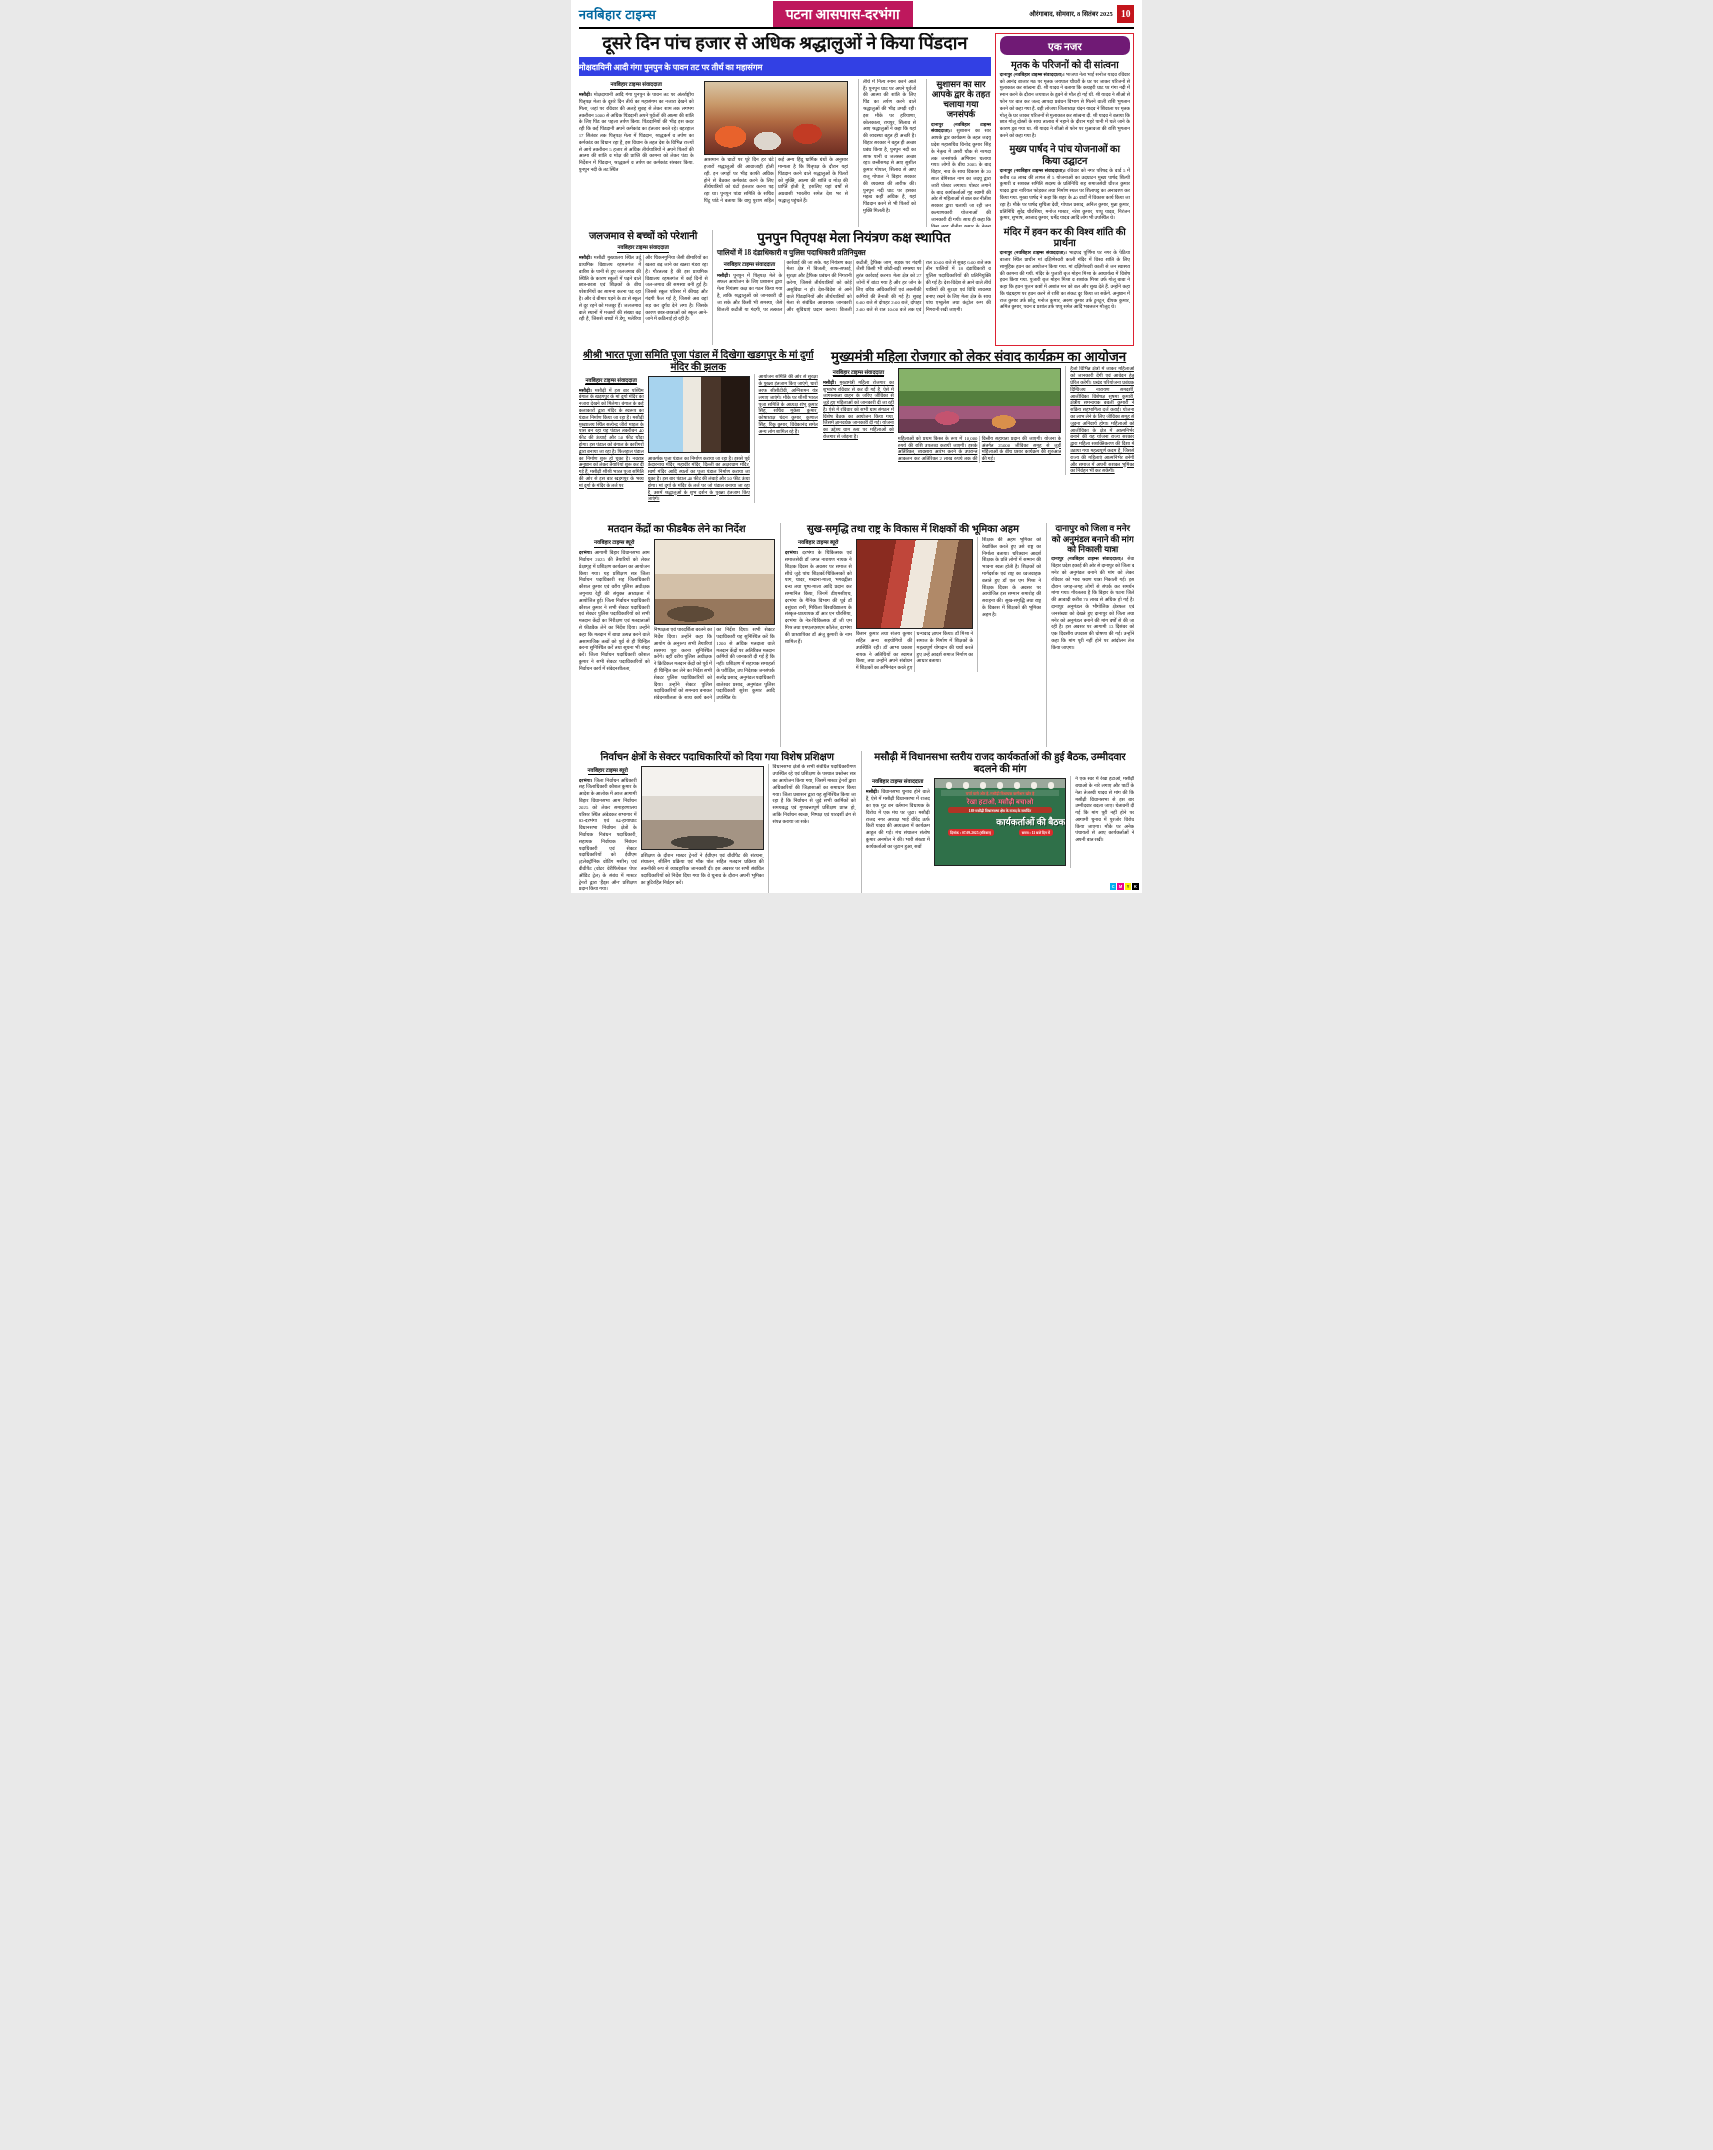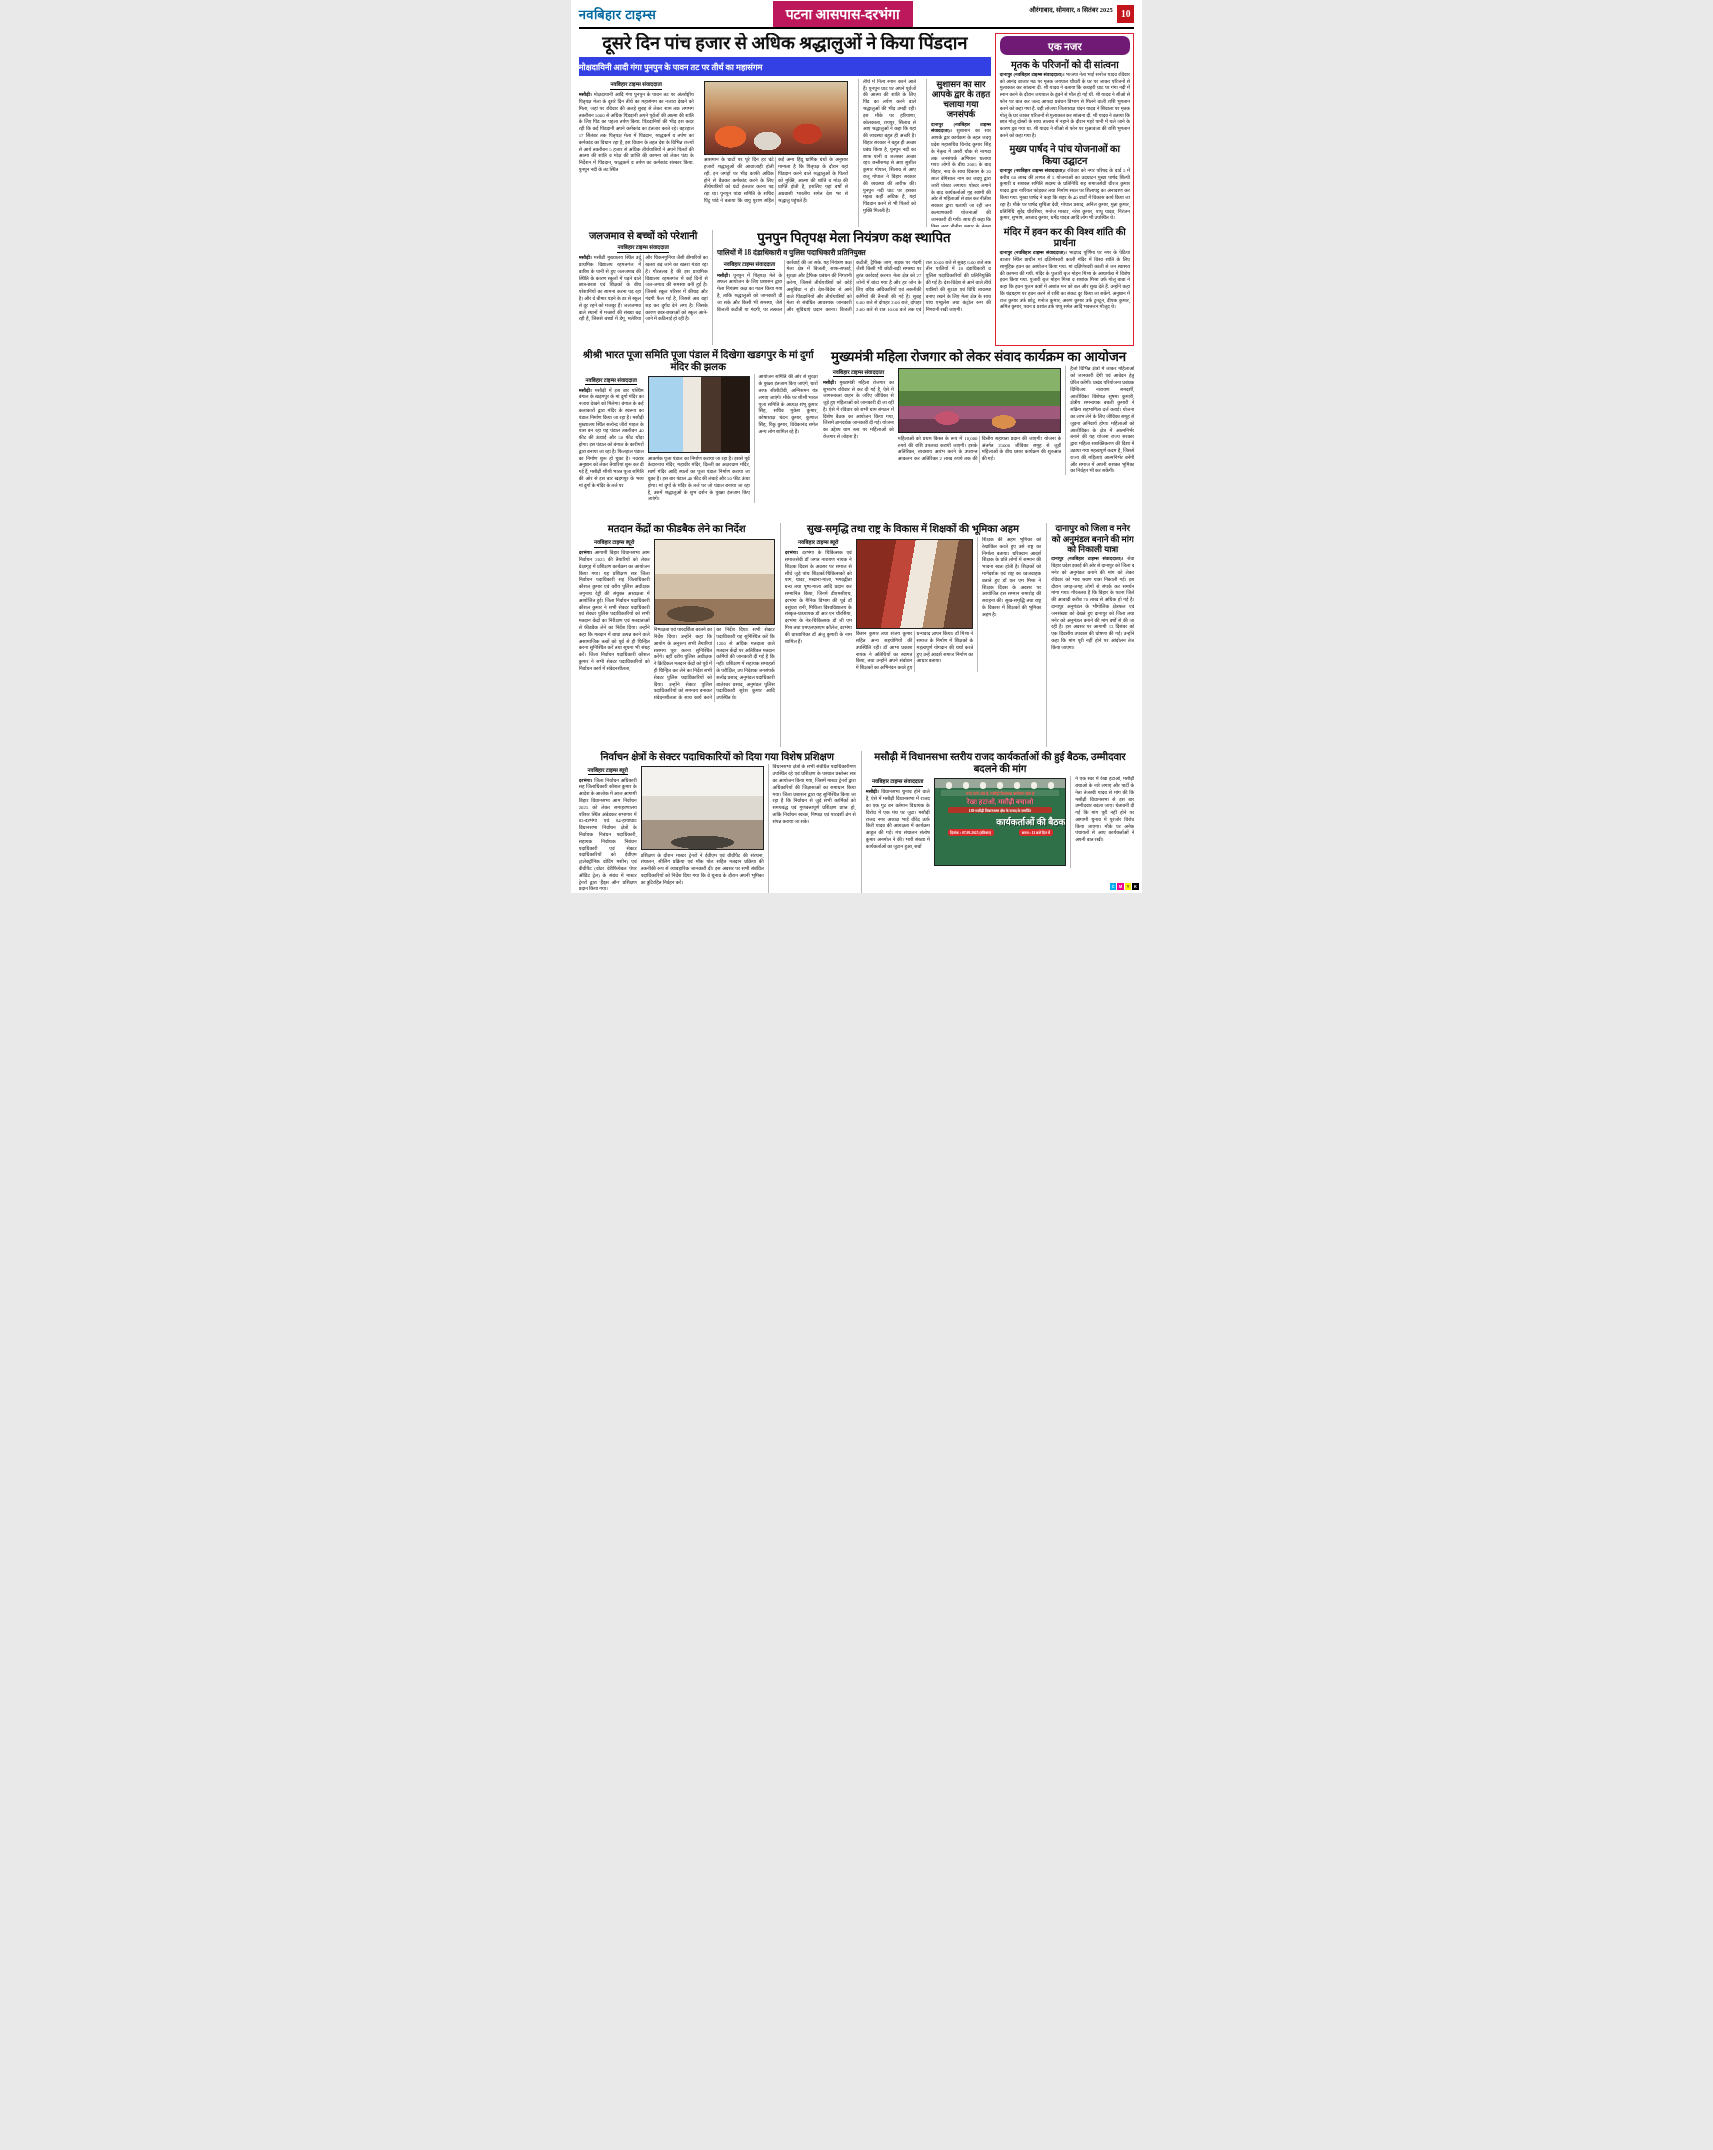--- a/index.html
+++ b/index.html
@@ -4,21 +4,21 @@
 <style>
   * { box-sizing: border-box; margin: 0; padding: 0; }
   body { background: #e9e9e9; font-family: "Liberation Serif", serif; }
   .page { width: 571px; height: 893px; background: #fff; margin: 0 auto; position: relative;
           padding: 2.6px 7.7px 4.3px; color: #111; overflow: hidden; }
 
   
   .masthead { display: flex; align-items: center; justify-content: space-between; height: 22.4px; }
   .paper-name { color: #0369a1; font-size: 13px; font-weight: bold; letter-spacing: 0.4px; }
   .section-box { background: #be185d; color: #fff; font-size: 14px; font-weight: bold; padding: 3.4px 13px; }
-  .mast-right { display: flex; gap: 4.3px; }
+  .mast-right { display: flex; align-items: center; gap: 4.3px; }
   .date-line { font-weight: bold; font-size: 6.5px; }
   .page-num { background: #c4151c; color: #fff; font-size: 9.5px; font-weight: bold; padding: 3.9px 3.9px; }
   .mast-rule { height: 2.6px; background: #000; margin: 1.7px 0 3.4px; }
 
   
   h1,h2,h3 { font-weight: bold; line-height: 1.18; }
   .hl-xl { font-size: 18px; text-align: center; }
   .hl-lg { font-size: 13.3px; text-align: center; }
   .hl-md { font-size: 10px; text-align: center; }
   .hl-sm { font-size: 8.6px; text-align: center; }
@@ -82,21 +82,21 @@
   .row-b { height: 115px; display: grid; grid-template-columns: 129px 1fr; gap: 4.3px; margin-top: 3.4px; }
   .row-b > div { overflow: hidden; }
 
   
   .rail { border: 0.9px solid #d23; height: 313px; padding: 3.4px; overflow: hidden; }
   .rail-head { background: #701a75; color: #fff; font-size: 10.3px; font-weight: bold; text-align: center;
                border-radius: 6.9px; padding: 2.6px 0; margin: -0.9px 0 3.4px; }
   .rail-item h3 { font-size: 9.7px; text-align: center; margin: 3.4px 0 1.7px; }
 
   
-  .row-c { height: 171px; display: grid; grid-template-columns: 239px 1fr; gap: 5.2px; margin-top: 3.4px; }
+  .row-c { height: 171px; display: grid; grid-template-columns: 239px 1fr; gap: 5.2px; margin-top: 3.4px; text-decoration: underline; }
   .tri { display: grid; gap: 3.9px; margin-top: 1.7px; }
   .tri > div { overflow: hidden; }
   .shri-grid { grid-template-columns: 65px 1fr 64px; }
   .mahila-grid { grid-template-columns: 71px 1fr 69px; }
   .row-d { height: 224px; display: grid; grid-template-columns: 196px 1fr 88px; gap: 5.2px; margin-top: 3.4px; }
   .matdan-grid { grid-template-columns: 71px 1fr; }
   .sukh-grid { grid-template-columns: 67px 1fr 64px; }
   .row-e { height: 158px; display: grid; grid-template-columns: 277px 1fr; gap: 5.2px; margin-top: 3.4px; }
   .nirv-grid { grid-template-columns: 58px 1fr 88px; }
   .rajad-grid { grid-template-columns: 64px 1fr 64px; }

